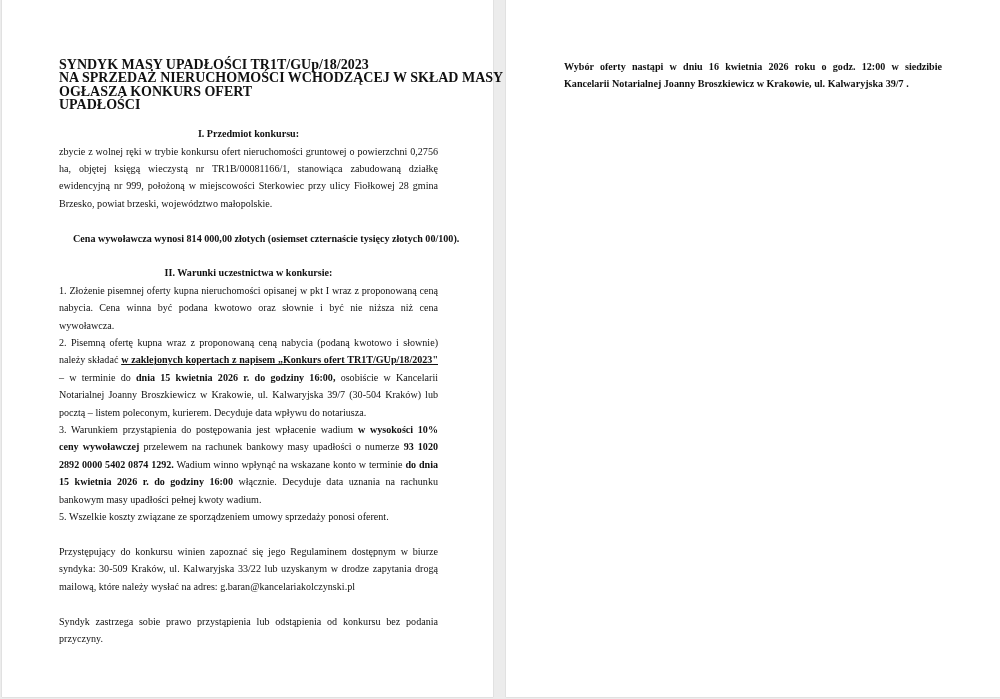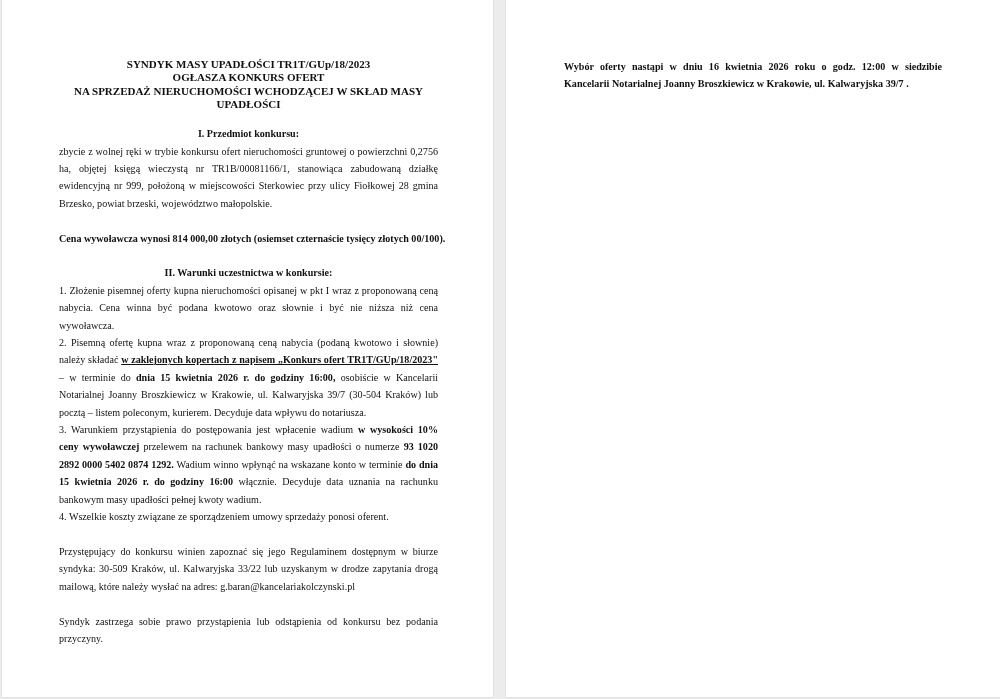--- a/index.html
+++ b/index.html
@@ -18,54 +18,54 @@
   .page.left { left:2px; width:491px; }
   .page.right { left:506px; width:492px;padding-left:24px; }
   .content {
     position:absolute;
     font-size:10.1px;
     line-height:17.4px;
   }
   .left .content { left:57px; width:379px; top:58px; }
   .right .content { left:58px; width:378px; top:58px; }
   .heading {
-    text-align:center; font-weight:bold; line-height:13.3px; font-size:11px;
+    text-align:left; font-weight:bold; line-height:13.3px; font-size:14px;
     margin:0 0 14px 0;
   }
   .heading div { white-space:nowrap; }
   p { margin:0; text-align:justify; text-align-last:left; }
   .sec-title { font-weight:bold; margin:0;text-align:center; }
   .gap { height:17.4px; }
   b { font-weight:bold; }
   u { text-decoration:underline; text-underline-offset:1px; }
-  .nowrap { white-space:nowrap; }
+  .nowrap { white-space:nowrap;margin-left:14px; }
 </style>
 </head>
 <body>
 
 <div class="page left">
   <div class="content">
     <div class="heading">
       <div>SYNDYK MASY UPADŁOŚCI TR1T/GUp/18/2023</div>
+      <div>NA SPRZEDAŻ NIERUCHOMOŚCI WCHODZĄCEJ W SKŁAD MASY</div>
       <div>OGŁASZA KONKURS OFERT</div>
-      <div>NA SPRZEDAŻ NIERUCHOMOŚCI WCHODZĄCEJ W SKŁAD MASY</div>
       <div>UPADŁOŚCI</div>
     </div>
 
     <div class="sec-title">I. Przedmiot konkursu:</div>
     <p>zbycie z wolnej ręki w trybie konkursu ofert nieruchomości gruntowej o powierzchni 0,2756 ha, objętej księgą wieczystą nr TR1B/00081166/1, stanowiąca zabudowaną działkę ewidencyjną nr 999, położoną w miejscowości Sterkowiec przy ulicy Fiołkowej 28 gmina Brzesko, powiat brzeski, województwo małopolskie.</p>
     <div class="gap"></div>
     <p class="nowrap"><b>Cena wywoławcza wynosi 814 000,00 złotych (osiemset czternaście tysięcy złotych 00/100).</b></p>
     <div class="gap"></div>
 
     <div class="sec-title">II. Warunki uczestnictwa w konkursie:</div>
     <p>1. Złożenie pisemnej oferty kupna nieruchomości opisanej w pkt I wraz z  proponowaną ceną nabycia. Cena winna być podana kwotowo oraz słownie i być nie niższa niż cena wywoławcza.</p>
     <p><span>2. Pisemną ofertę kupna wraz z  proponowaną ceną nabycia (podaną kwotowo i słownie) należy składać </span><b><u>w zaklejonych kopertach z napisem „Konkurs ofert TR1T/GUp/18/2023"</u></b><span> – w terminie do </span><b>dnia 15 kwietnia 2026 r. do godziny 16:00,</b><span> osobiście w Kancelarii Notarialnej Joanny Broszkiewicz w Krakowie, ul. Kalwaryjska 39/7 (30-504 Kraków) lub pocztą – listem poleconym, kurierem. Decyduje data wpływu do notariusza.</span></p>
     <p><span>3. Warunkiem przystąpienia do postępowania jest wpłacenie wadium </span><b>w wysokości 10% ceny wywoławczej</b><span> przelewem na rachunek bankowy masy upadłości o numerze </span><b>93 1020 2892 0000 5402 0874 1292.</b><span> Wadium winno wpłynąć na wskazane konto w terminie </span><b>do dnia 15 kwietnia 2026 r. do godziny 16:00</b><span> włącznie. Decyduje data uznania na rachunku bankowym masy upadłości pełnej kwoty wadium.</span></p>
-    <p>4. Wszelkie koszty związane ze sporządzeniem umowy sprzedaży ponosi oferent.</p>
+    <p>5. Wszelkie koszty związane ze sporządzeniem umowy sprzedaży ponosi oferent.</p>
     <div class="gap"></div>
 
     <p>Przystępujący do konkursu winien zapoznać się jego Regulaminem dostępnym w biurze syndyka: 30-509 Kraków, ul. Kalwaryjska 33/22 lub uzyskanym w drodze zapytania drogą mailową, które należy wysłać na adres: g.baran@kancelariakolczynski.pl</p>
     <div class="gap"></div>
     <p>Syndyk zastrzega sobie prawo przystąpienia lub odstąpienia od konkursu bez podania przyczyny.</p>
   </div>
 </div>
 
 <div class="page right">
   <div class="content">

